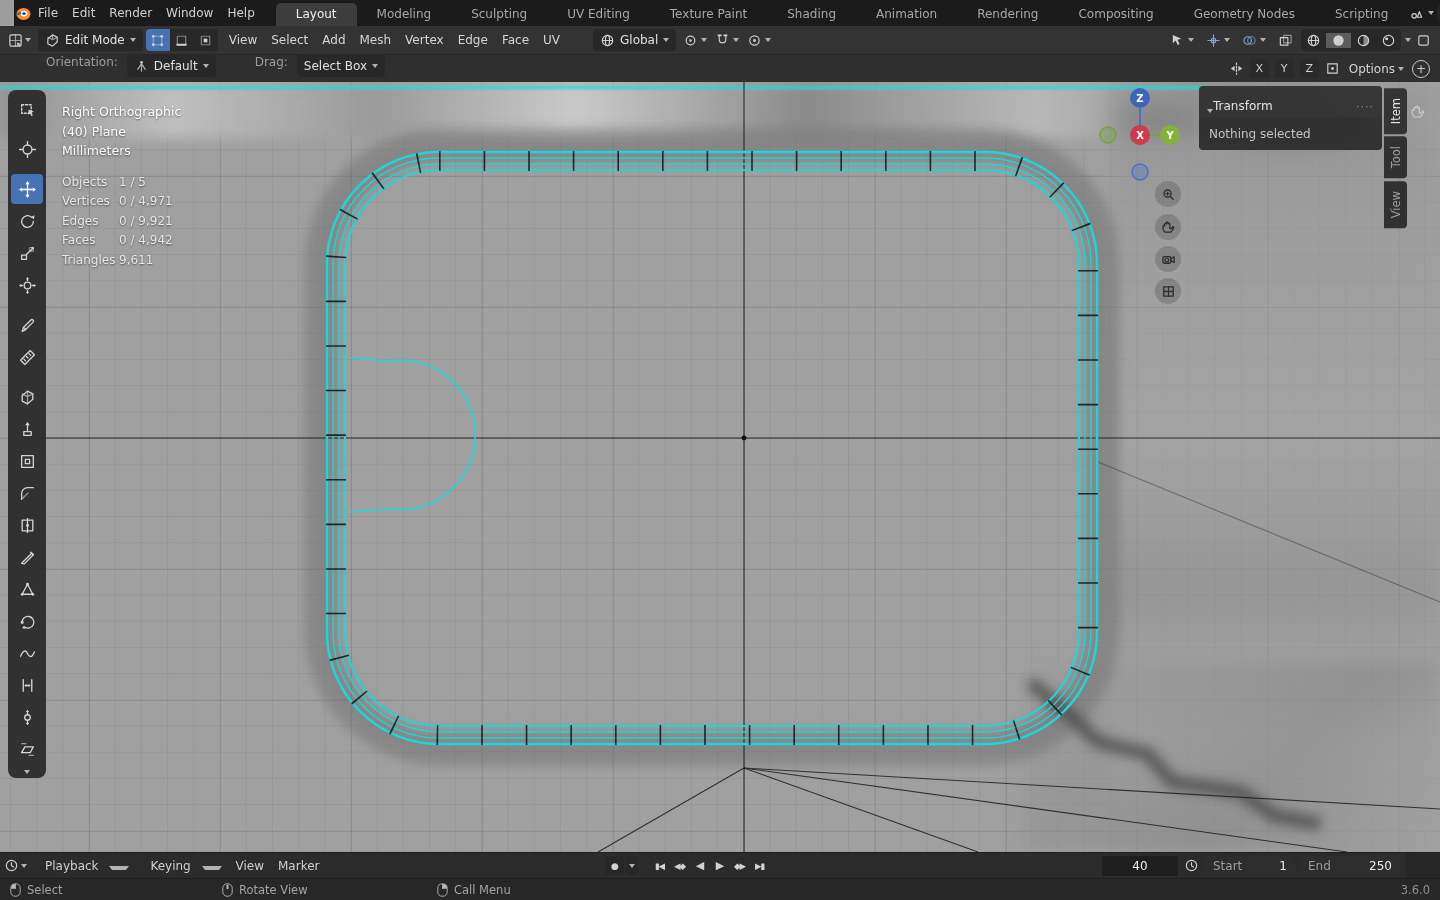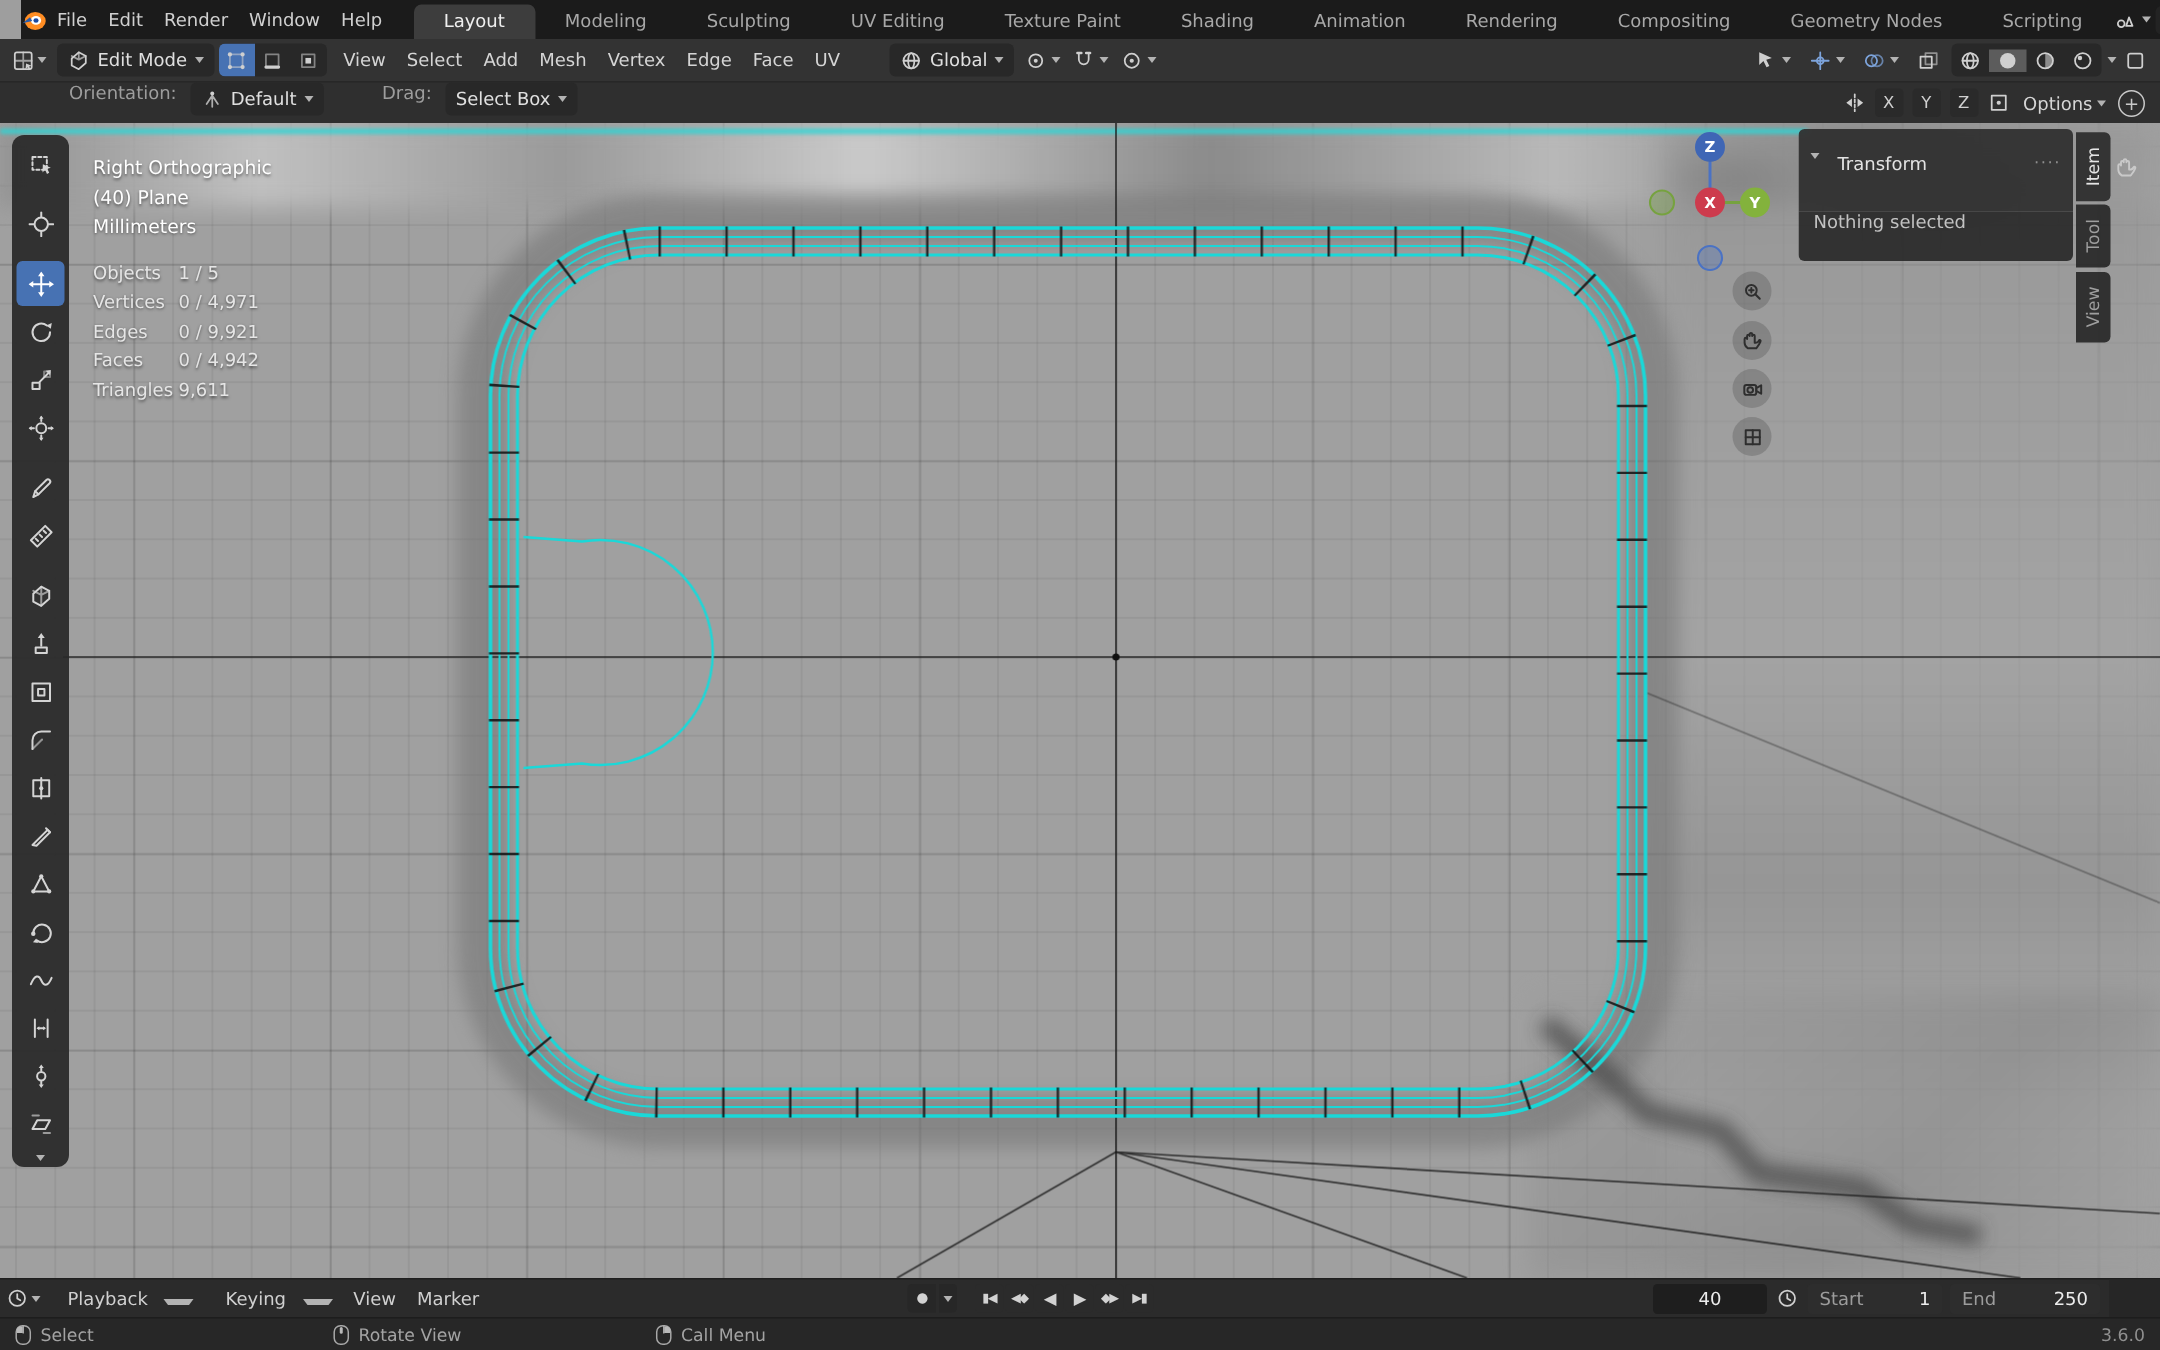--- a/index.html
+++ b/index.html
@@ -97,24 +97,24 @@
 
   
   .gizmo{position:absolute;left:1098px;top:4px;z-index:9}
   .gz-label{font-size:10px;font-weight:bold;fill:#fff}
   .navbtn{position:absolute;width:26px;height:26px;border-radius:50%;background:rgba(70,70,70,.28);
           display:flex;align-items:center;justify-content:center;z-index:9}
   .ni{width:15px;height:15px;fill:none;stroke:#2e2e2e;stroke-width:1.4;stroke-linecap:round;stroke-linejoin:round}
 
   
   .npanel{position:absolute;left:1199px;top:4px;width:183px;z-index:11;border-radius:4px;overflow:hidden}
-  .np-h{background:rgba(48,48,48,.95);height:23px;display:flex;align-items:flex-start;gap:12px;
-        padding:16px 8px;color:#e2e2e2}
+  .np-h{background:rgba(48,48,48,.95);height:23px;display:flex;align-items:flex-end;gap:0;
+        padding:4px 8px;color:#e2e2e2}
   .np-dots{margin-left:auto;color:#8f8f8f;letter-spacing:1px;font-size:11px}
-  .np-b{background:rgba(42,42,42,.93);height:33px;display:flex;align-items:flex-start;
+  .np-b{background:rgba(42,42,42,.93);height:33px;display:flex;align-items:center;
         padding:0 10px;color:#c2c2c2}
   .ntabs{position:absolute;left:1384px;top:6px;width:23px;display:flex;flex-direction:column;gap:2px;z-index:11}
   .ntab{writing-mode:vertical-rl;transform:rotate(180deg);display:flex;align-items:center;justify-content:center;
         background:rgba(30,30,30,.85);color:#9e9e9e;font-size:11.5px;border-radius:4px 0 0 4px;padding:10px 0}
   .ntab.active{background:rgba(46,46,46,.95);color:#e6e6e6}
   .edge-hand{position:absolute;left:1410px;top:22px;z-index:9;opacity:.9}
 
   
   .timeline{position:absolute;top:852px;left:0;width:1440px;height:26px;background:#2b2b2b;
             border-top:1px solid #1e1e1e;display:flex;align-items:center;box-sizing:border-box;z-index:40}

